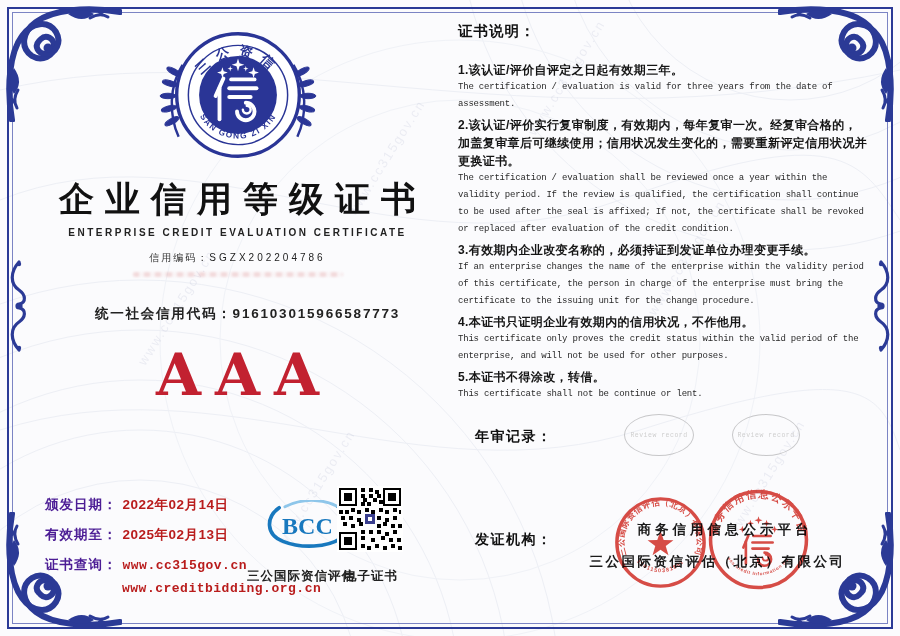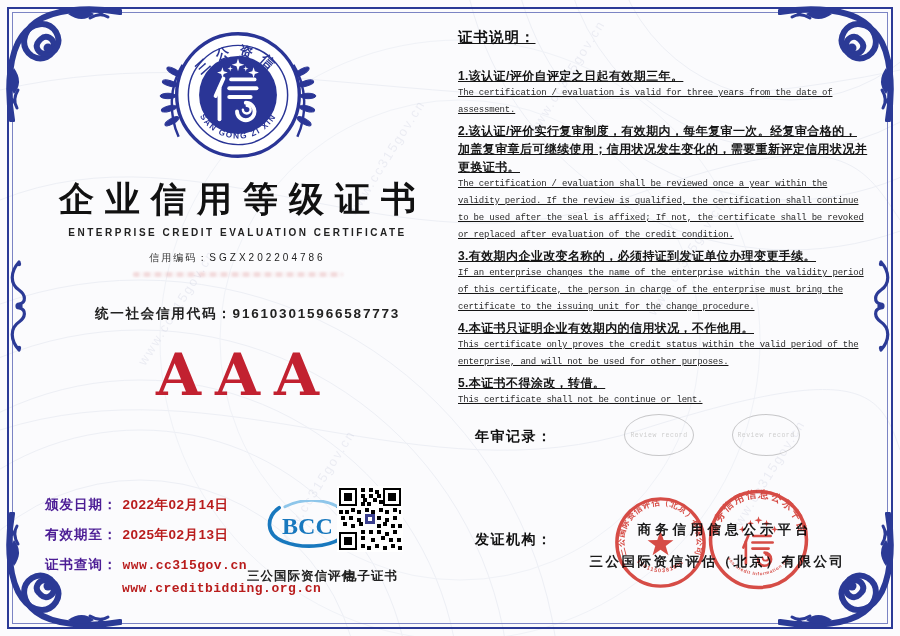--- a/index.html
+++ b/index.html
@@ -26,21 +26,21 @@
      letter-spacing:2.2px;color:#1b1b1b;font-weight:500;}
   .statement .ln1{text-indent:2em;}
   .grade{margin-top:18px;font-family:"DejaVu Serif","Liberation Serif",serif;font-weight:700;
      font-size:58px;color:#c22130;letter-spacing:14px;margin-left:14px;}
   .frow{position:absolute;left:45px;z-index:4;font-size:13.5px;white-space:nowrap;}
   .frow .lab{font-weight:700;color:#4c1d95;letter-spacing:1px;}
   .frow .val{margin-left:5px;font-weight:600;color:#b91c1c;letter-spacing:.5px;}
   .frow .url{font-family:"Liberation Mono","DejaVu Sans Mono",monospace;font-weight:700;font-size:13px;}
   .minilab{position:absolute;z-index:4;font-size:12.5px;font-weight:600;color:#222;letter-spacing:1px;}
   
-  .rightcol{position:absolute;left:458px;top:28px;width:410px;z-index:4;text-decoration:underline;}
+  .rightcol{position:absolute;left:458px;top:22px;width:410px;z-index:4;}
   .instr-title{font-size:14.5px;font-weight:800;letter-spacing:1px;margin-bottom:20px;color:#111;}
   .instr p{margin:0;}
   .instr .zh{font-size:12px;font-weight:800;color:#151515;line-height:18px;letter-spacing:.4px;margin-top:3px;}
   .instr .en{font-family:"Liberation Mono","DejaVu Sans Mono",monospace;font-size:9px;color:#2a2a2a;
      line-height:17px;letter-spacing:-.2px;}
   .review-label,.issuer-label{position:absolute;z-index:4;font-size:14px;font-weight:800;
      letter-spacing:1.5px;color:#111;}
   .rev-ellipse{position:absolute;z-index:4;border:1px solid #c7c7c9;border-radius:50%;
      display:flex;align-items:center;justify-content:center;}
   .rev-ellipse span{font-size:6.5px;color:#cfcfcf;letter-spacing:.5px;

